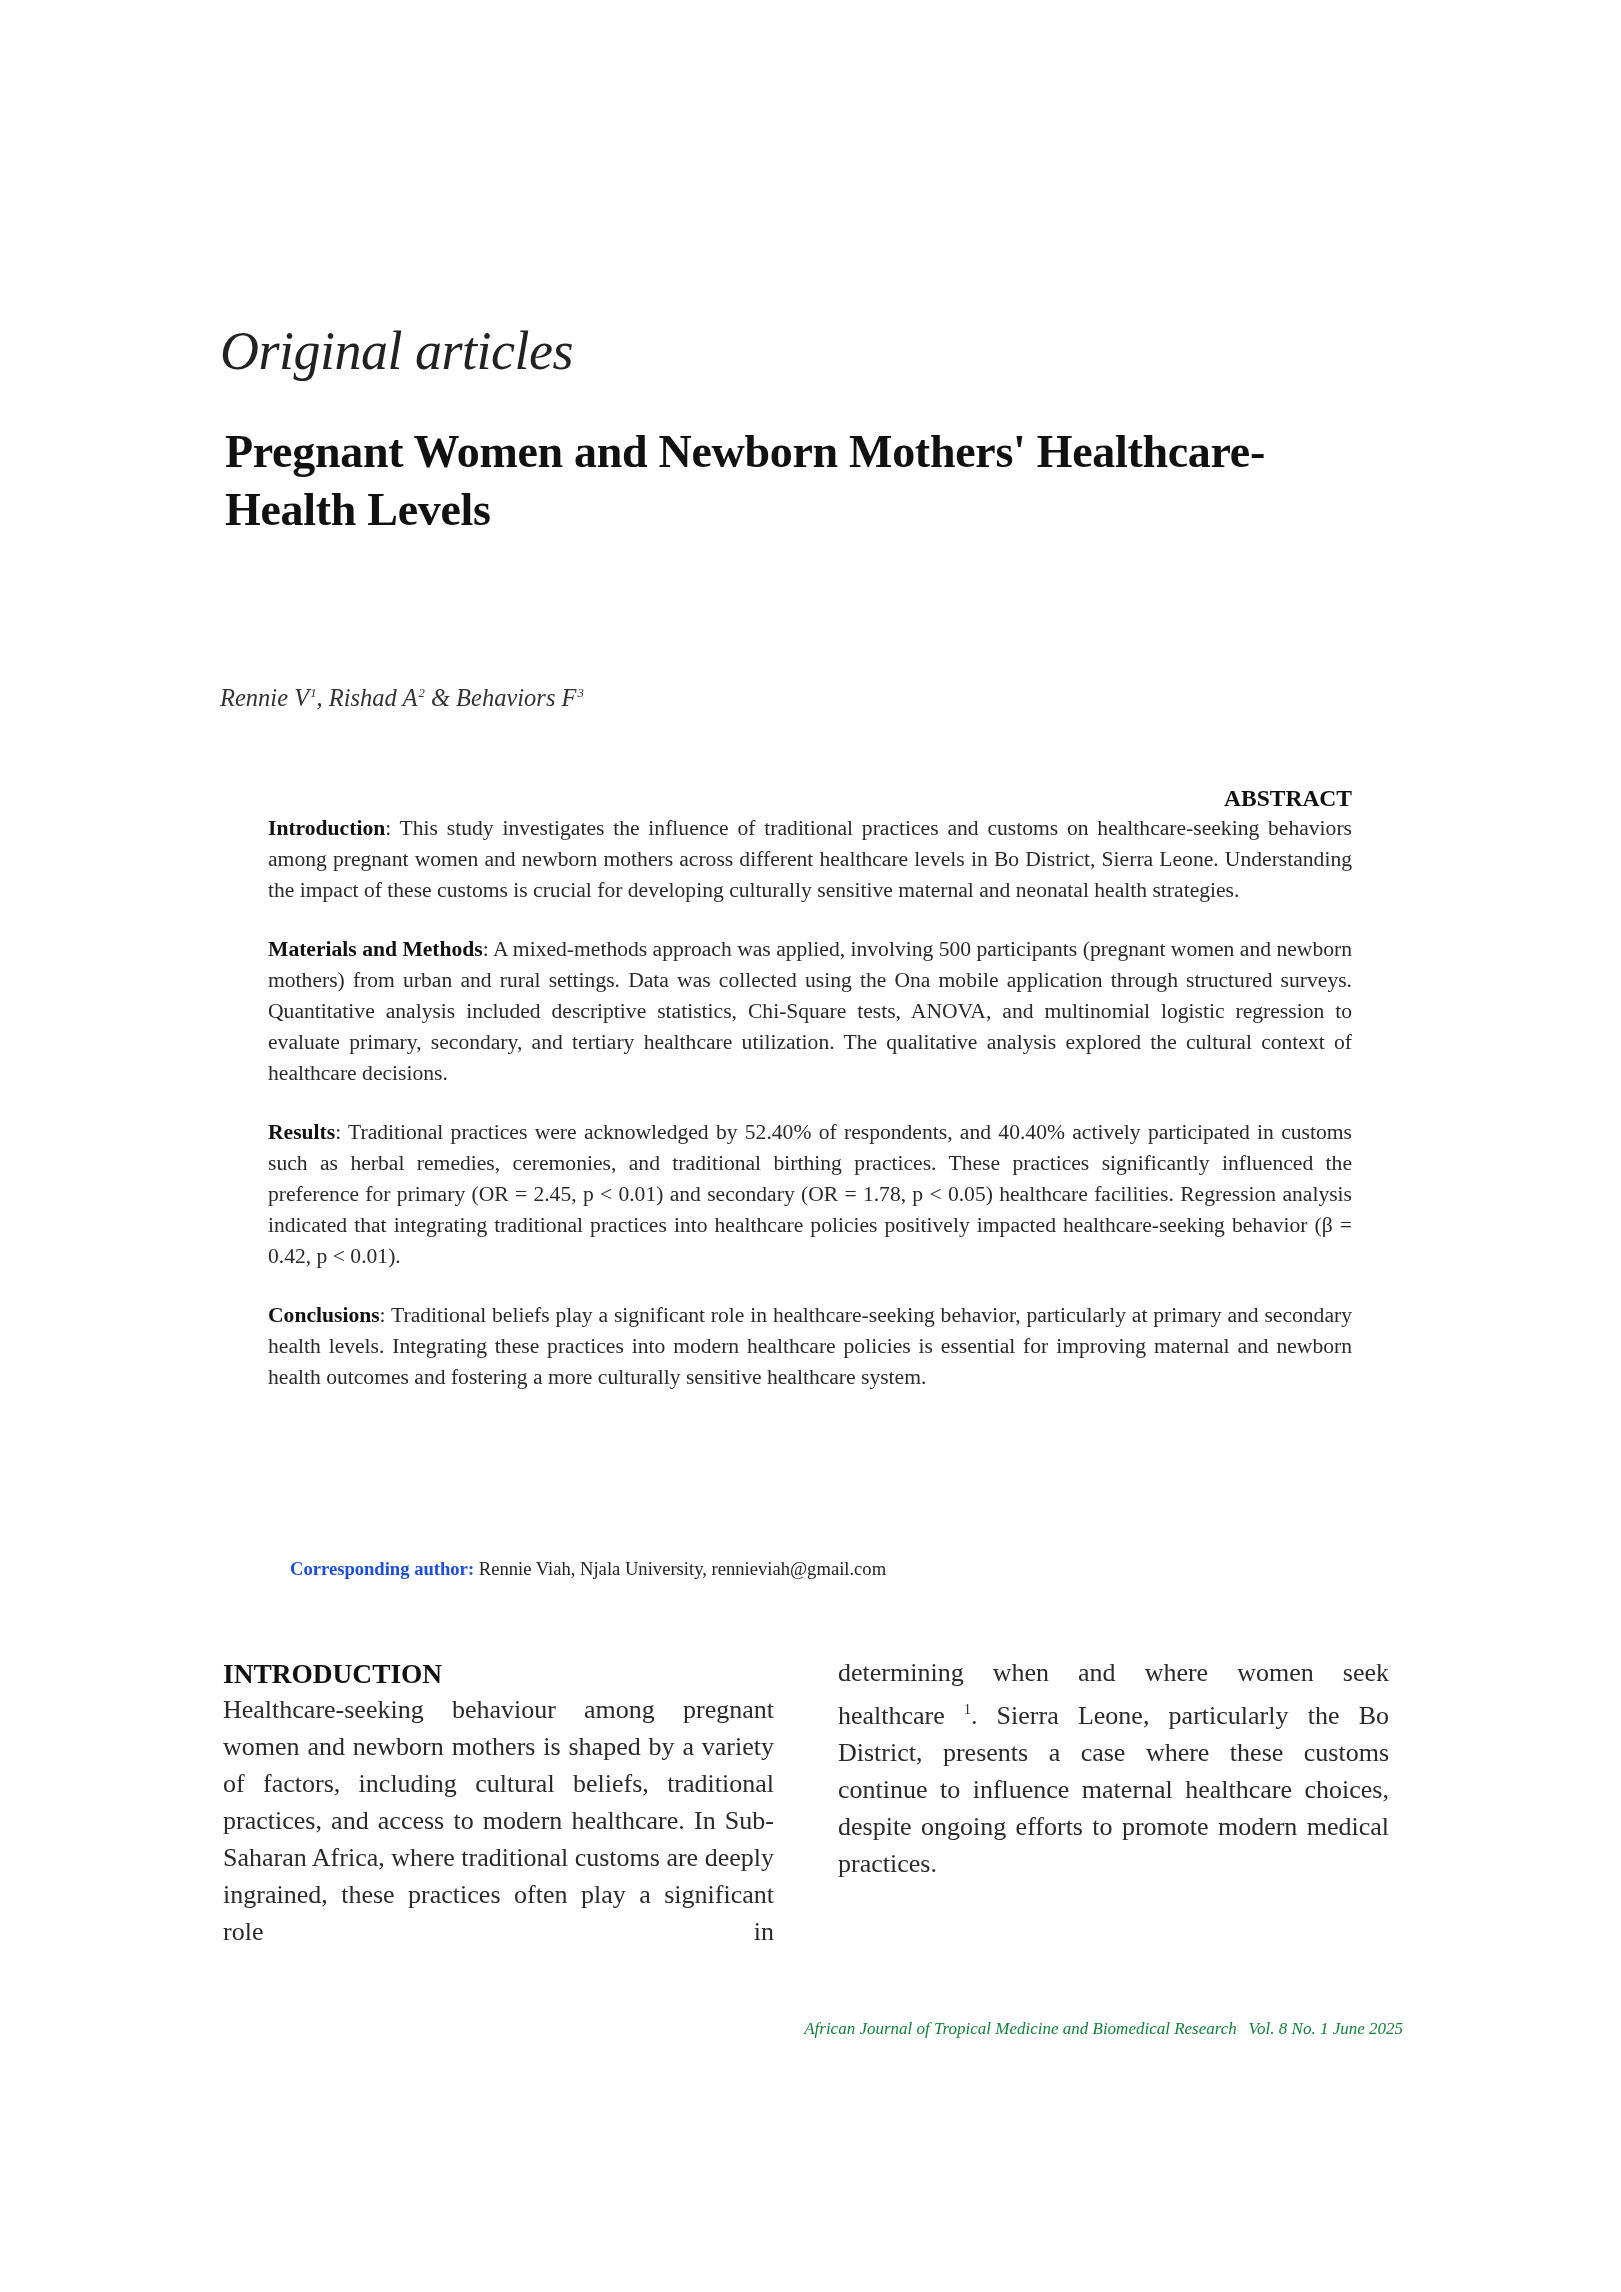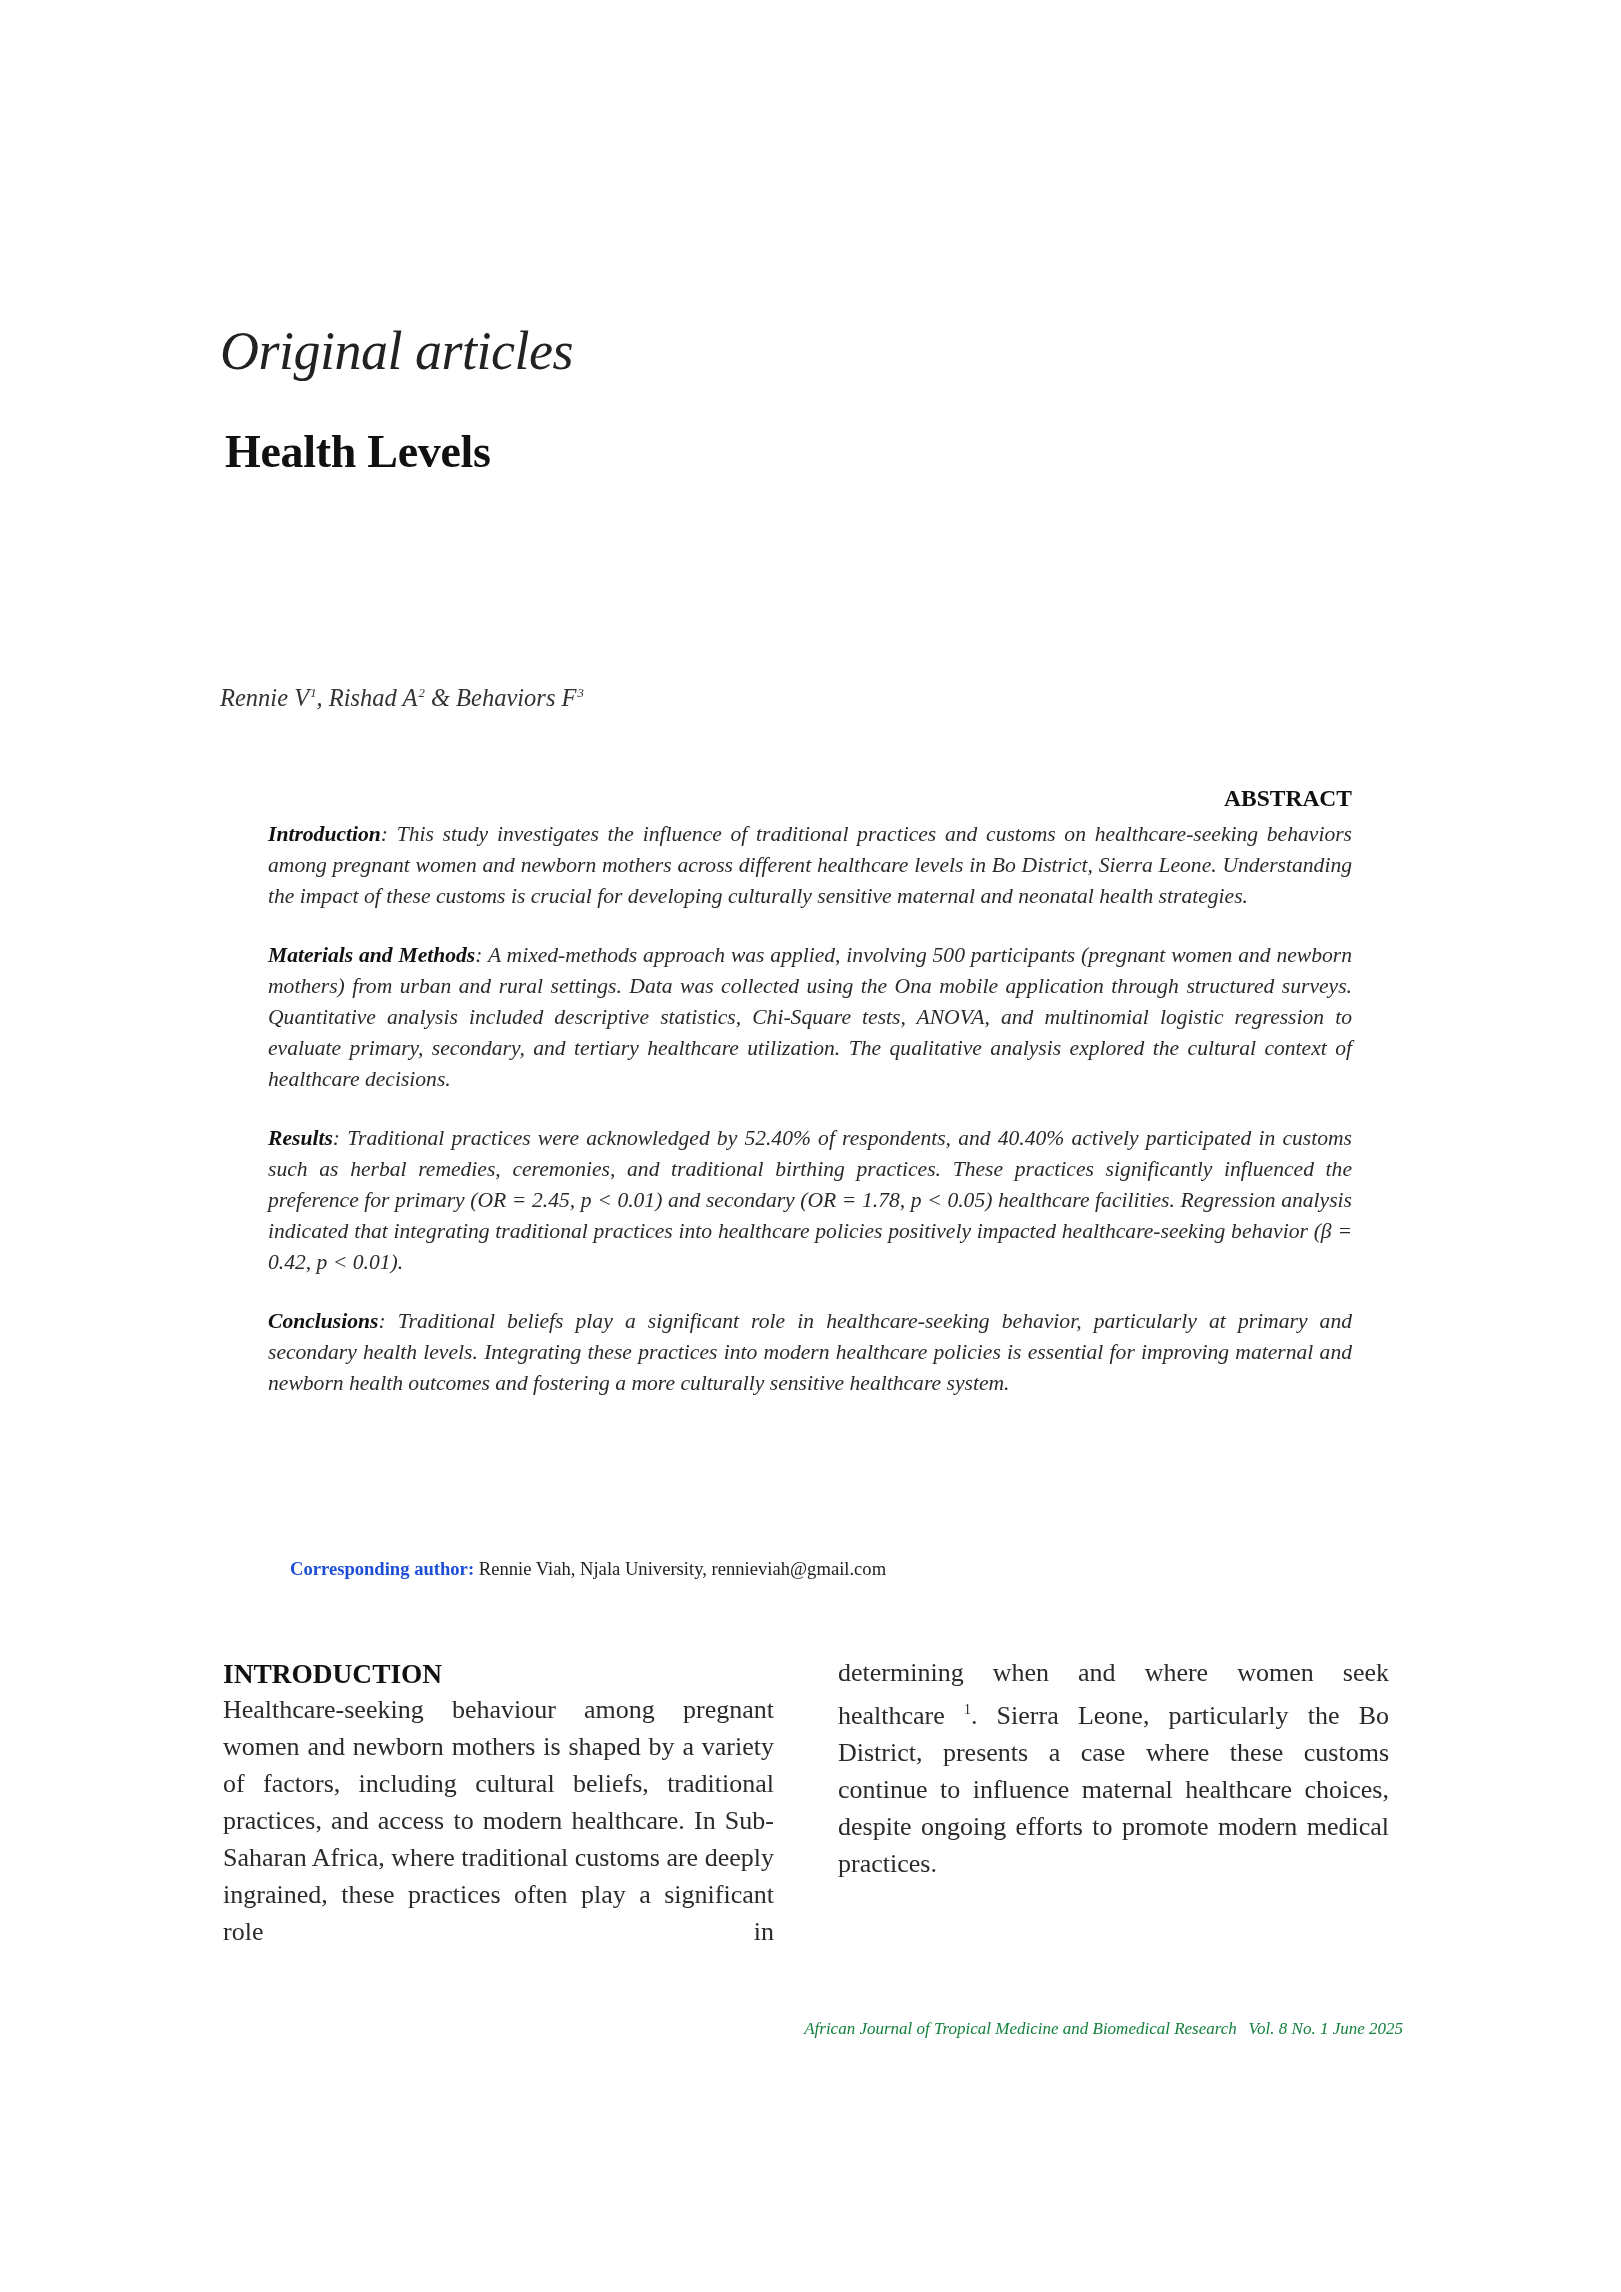--- a/index.html
+++ b/index.html
@@ -18,21 +18,21 @@
     }
     .title .line { display: block; white-space: nowrap; }
     .authors {
       left: 220px; top: 684px; font-style: italic; font-size: 24.5px; color: #333;
     }
     .authors sup { font-size: 12.7px; vertical-align: super; margin-left: 1px; }
     .abstract {
       left: 268px; top: 784px; width: 1084px; font-size: 21.6px; line-height: 31px; color: #2a2a2a;
     }
     .abstract-heading { font-weight: bold; font-size: 23.5px; color: #111; line-height: 29px; text-align: right; }
-    .abs-para { text-align: justify; margin: 6px 0 28px 0; font-style: italic; }
+    .abs-para { text-align: justify; margin: 0 0 28px 0; }
     .abs-para b { color: #111; }
     .corresponding {
       left: 268px; top: 1558px; font-size: 18.6px; color: #222;
     }
     .corresponding b { color: #1d4ed8; margin-left: 22px; }
     .col {
       top: 1658px; width: 551px; font-size: 26px; line-height: 37px; color: #2a2a2a;
     }
     .col-left { left: 223px; }
     .col-right { left: 838px; }
@@ -45,20 +45,21 @@
     }
     .footer .vol { margin-left: 11.8px; }
     sup.ref { font-size: 13.7px; vertical-align: super; }
   </style>
 </head>
 <body>
 
 <div class="abs section-label">Original articles</div>
 
 <h1 class="abs title" style="margin:0;">
+  <span class="line">Pregnant Women and Newborn Mothers' Healthcare-</span>
   <span class="line">Health Levels</span>
 </h1>
 
 <div class="abs authors">
   <span>Rennie V</span><sup>1</sup><span>, </span><span>Rishad A</span><sup>2</sup><span> &amp; </span><span>Behaviors F</span><sup>3</sup>
 </div>
 
 <div class="abs abstract">
   <div class="abstract-heading">ABSTRACT</div>
   <p class="abs-para"><b>Introduction</b><span>: This study investigates the influence of traditional practices and customs on healthcare-seeking behaviors among pregnant women and newborn mothers across different healthcare levels in Bo District, Sierra Leone. Understanding the impact of these customs is crucial for developing culturally sensitive maternal and neonatal health strategies.</span></p>

